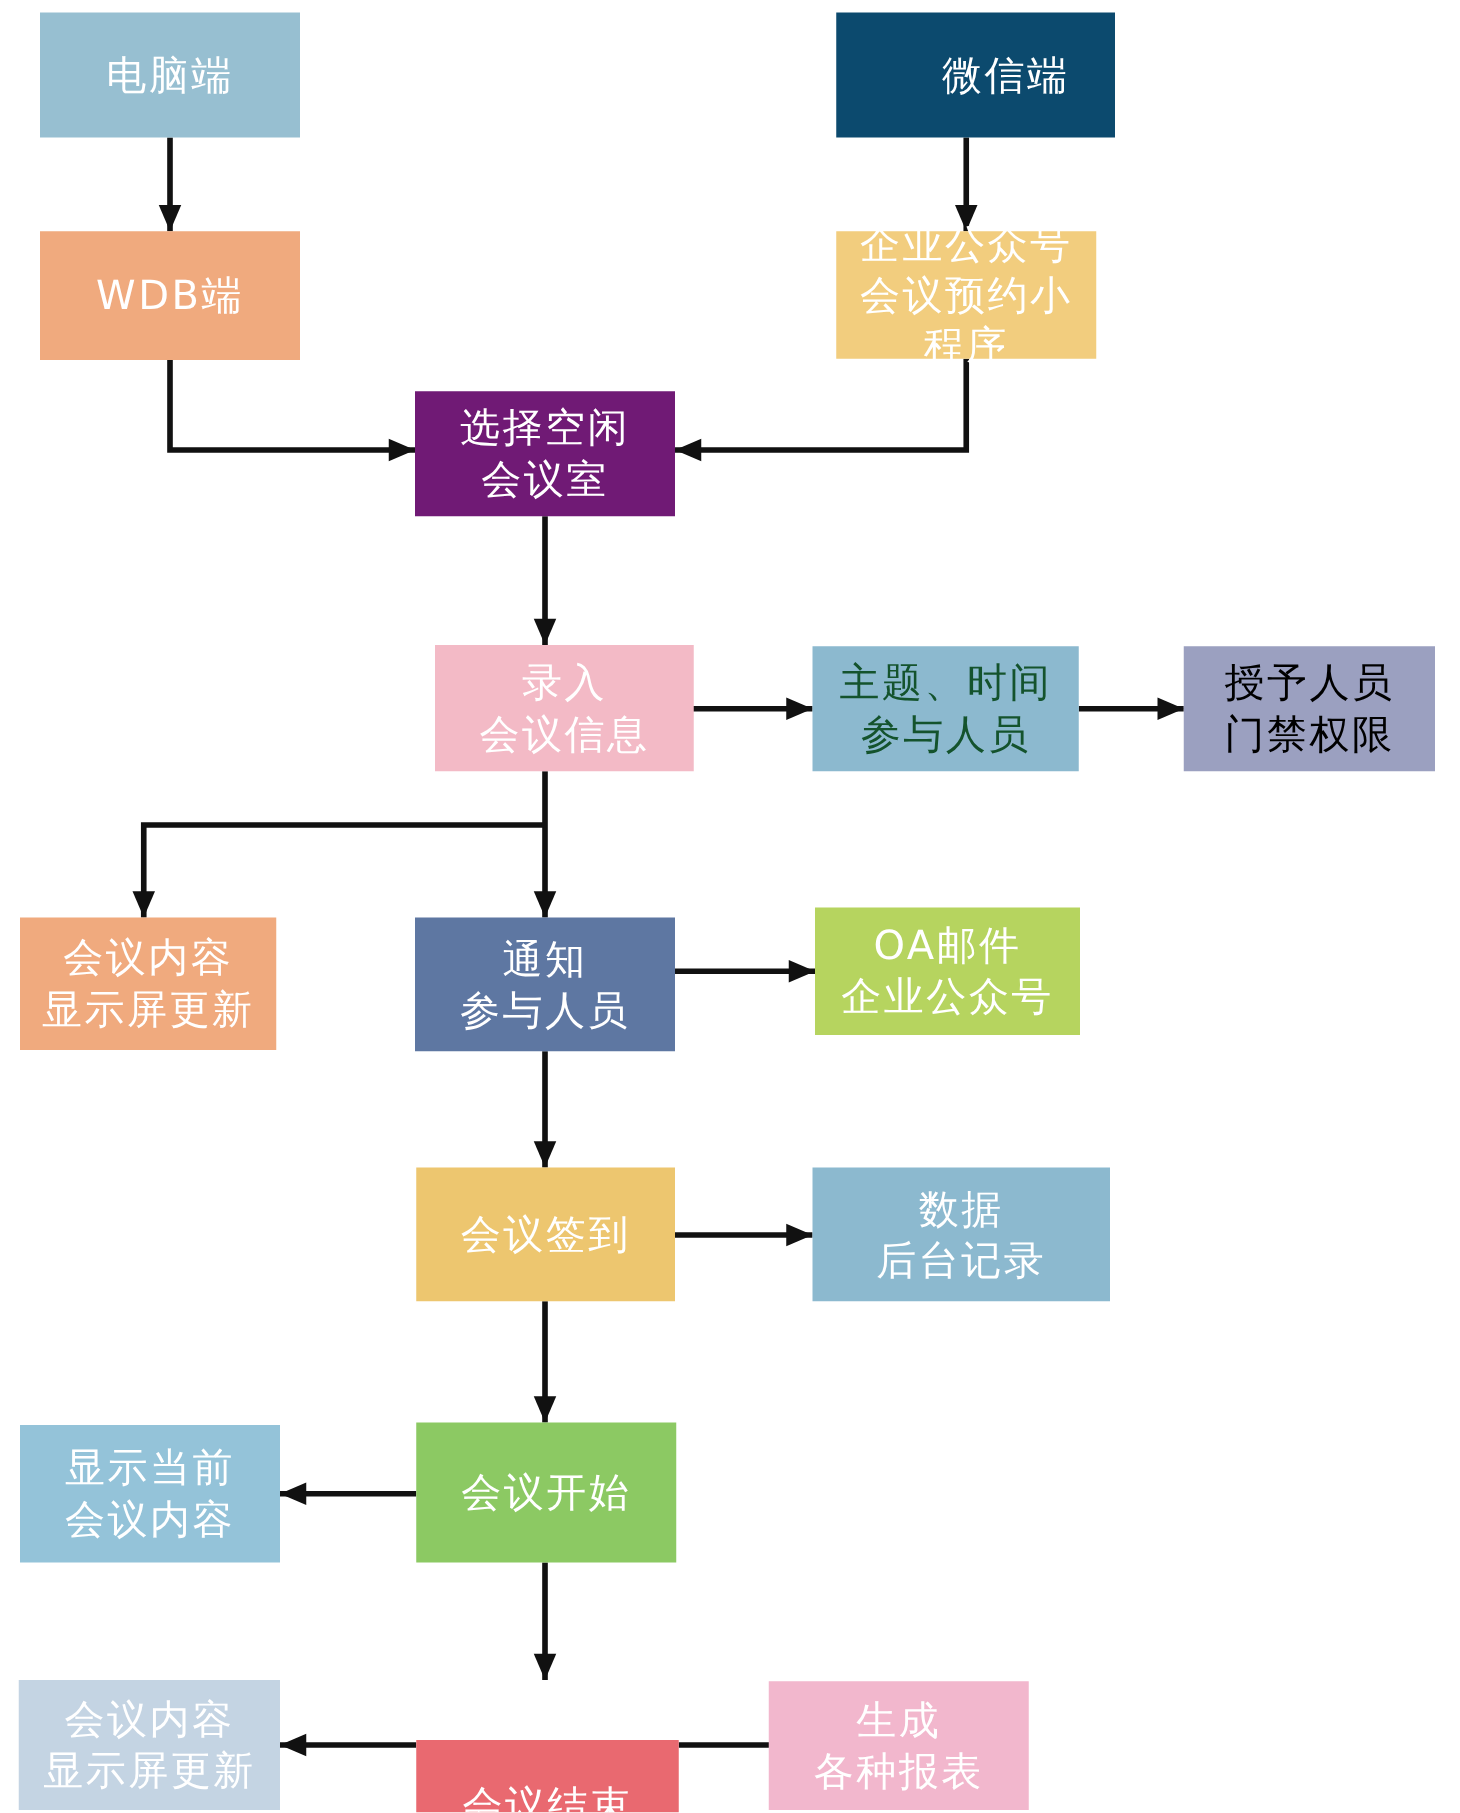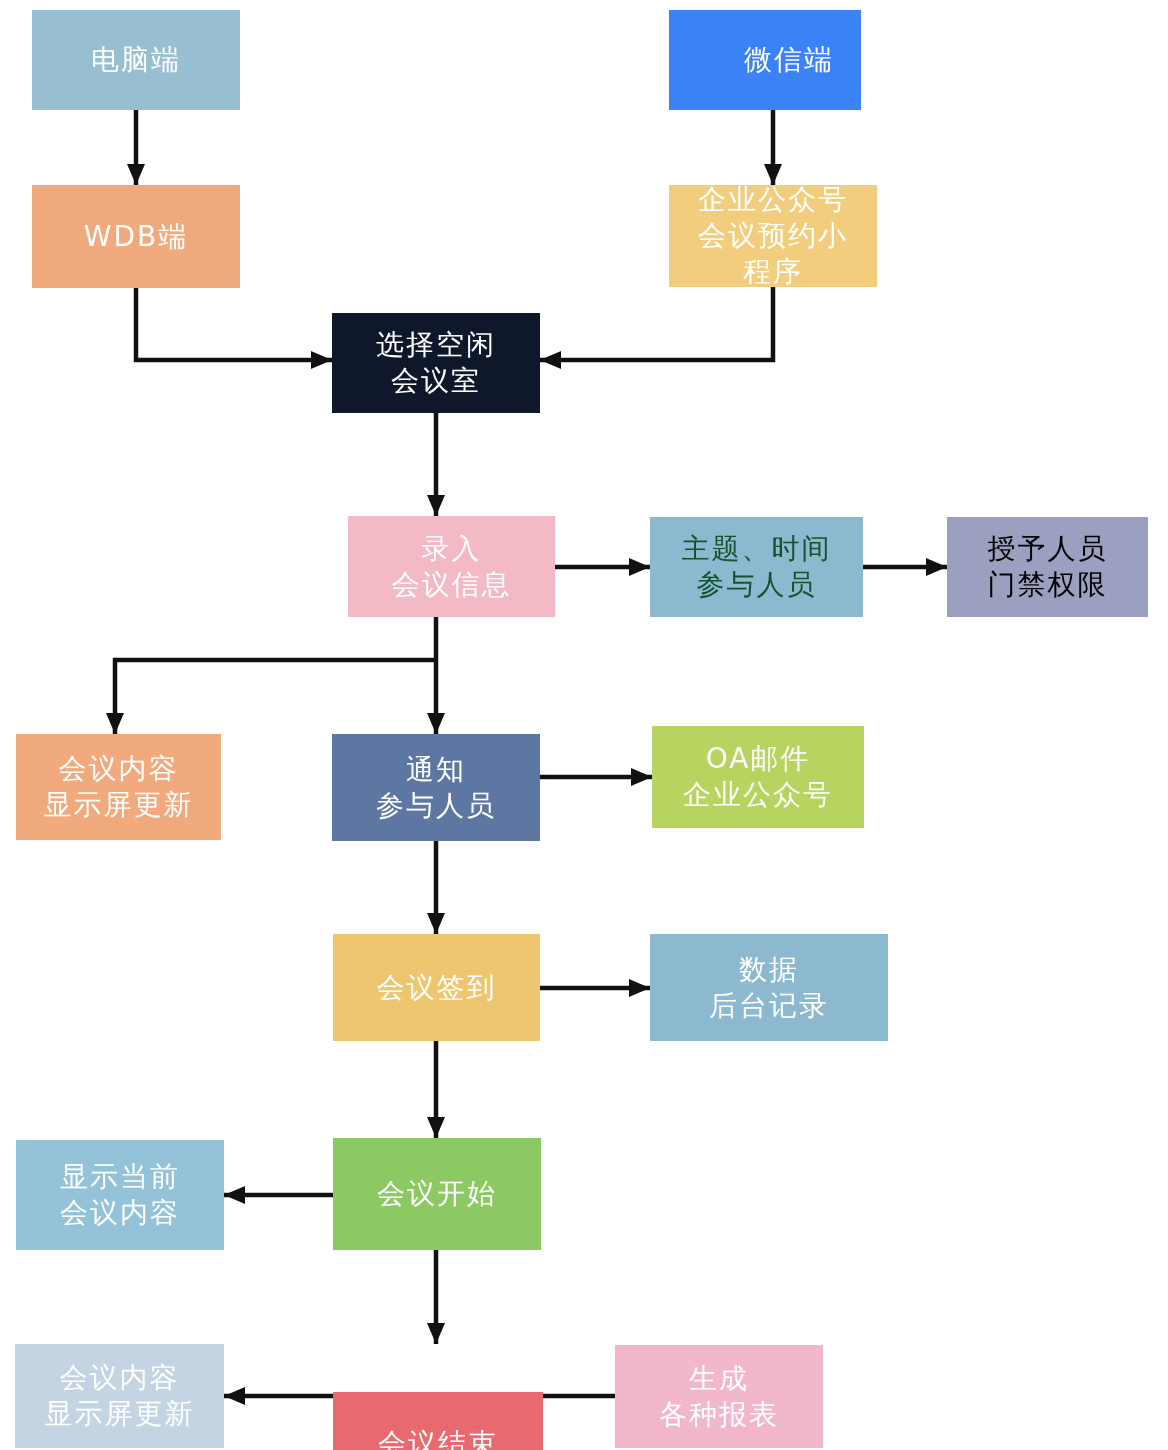--- a/index.html
+++ b/index.html
@@ -24,21 +24,21 @@
     pointer-events: none;
   }
   .node {
     position: absolute;
     display: flex;
     flex-direction: column;
     align-items: center;
     justify-content: center;
     color: #ffffff;
     text-align: center;
-    font-size: 28px;
+    font-size: 32px;
     line-height: 1.28;
     letter-spacing: 2px;
     box-sizing: border-box;
   }
   .node .line {
     white-space: nowrap;
   }
 </style>
 </head>
 <body>
@@ -67,32 +67,32 @@
         <path d="M333,1195 L224,1195" fill="none" stroke="#111111" stroke-width="4.5" marker-end="url(#arrowhead)"></path>
         <path d="M436,1250 L436,1344" fill="none" stroke="#111111" stroke-width="4.5" marker-end="url(#arrowhead)"></path>
         <path d="M333,1396 L224,1396" fill="none" stroke="#111111" stroke-width="4.5" marker-end="url(#arrowhead)"></path>
         <path d="M543,1396 L649,1396" fill="none" stroke="#111111" stroke-width="4.5" marker-end="url(#arrowhead)"></path>
       </g>
   </svg>
   <div id="node-layer">
       <div class="node" style="left: 32px; top: 10px; width: 208px; height: 100px; background: rgb(151, 191, 209); color: rgb(255, 255, 255);">
         <div class="line">电脑端</div>
       </div>
-      <div class="node" style="left: 669px; top: 10px; width: 192px; height: 100px; background: #3b82f6; color: rgb(255, 255, 255); padding-left: 48px;">
+      <div class="node" style="left: 669px; top: 10px; width: 223px; height: 100px; background: #0c4a6e; color: rgb(255, 255, 255); padding-left: 48px;">
         <div class="line">微信端</div>
       </div>
       <div class="node" style="left: 32px; top: 185px; width: 208px; height: 103px; background: rgb(240, 170, 126); color: rgb(255, 255, 255);">
         <div class="line">WDB端</div>
       </div>
       <div class="node" style="left: 669px; top: 185px; width: 208px; height: 102px; background: rgb(242, 205, 126); color: rgb(255, 255, 255);">
         <div class="line">企业公众号</div>
         <div class="line">会议预约小</div>
         <div class="line">程序</div>
       </div>
-      <div class="node" style="left: 332px; top: 313px; width: 208px; height: 100px; background: #0f172a; color: rgb(255, 255, 255);">
+      <div class="node" style="left: 332px; top: 313px; width: 208px; height: 100px; background: #701a75; color: rgb(255, 255, 255);">
         <div class="line">选择空闲</div>
         <div class="line">会议室</div>
       </div>
       <div class="node" style="left: 348px; top: 516px; width: 207px; height: 101px; background: rgb(243, 186, 198); color: rgb(255, 255, 255);">
         <div class="line">录入</div>
         <div class="line">会议信息</div>
       </div>
       <div class="node" style="left: 650px; top: 517px; width: 213px; height: 100px; background: rgb(140, 185, 207); color: #14532d;">
         <div class="line">主题、时间</div>
         <div class="line">参与人员</div>

